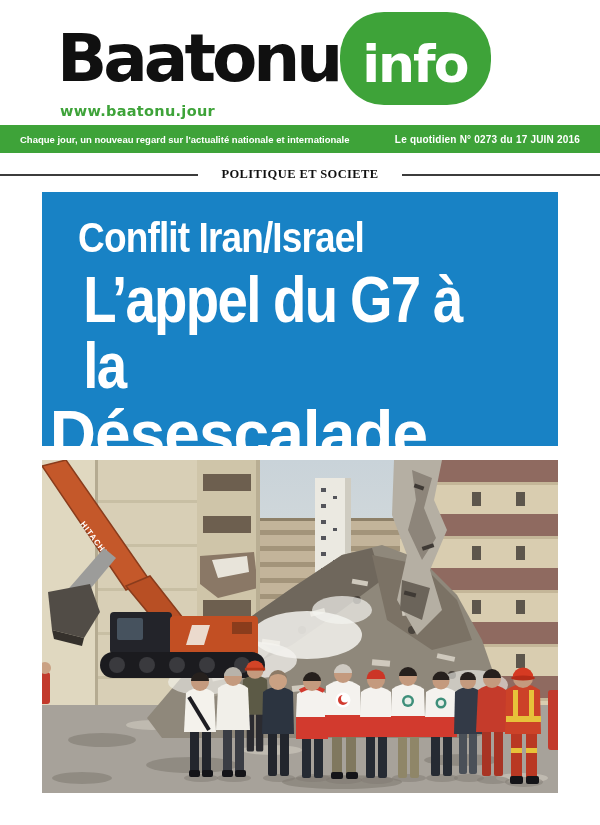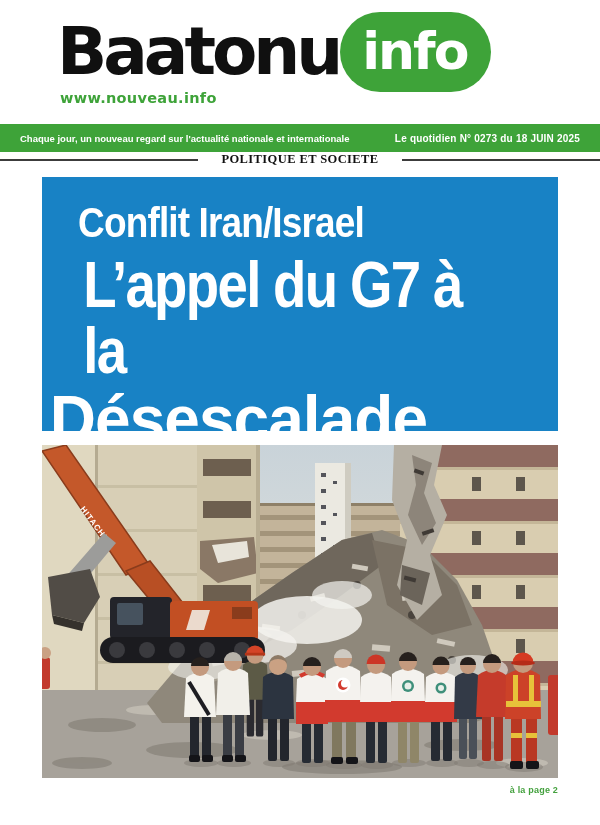--- a/index.html
+++ b/index.html
@@ -10,38 +10,38 @@
   .masthead { padding:12px 0 0 57px; }
   .logo-row { display:flex; align-items:center; gap:1px; }
   .brand-black {
     font-family:"DejaVu Sans", sans-serif; font-weight:bold;
     font-size:66px; letter-spacing:-4px; color:#101010; line-height:1;
   }
   .brand-pill {
     background:#3EA339; color:#fff;
     font-family:"DejaVu Sans", sans-serif; font-weight:bold;
     font-size:52px; line-height:1; letter-spacing:-2px;
-    padding:13px 24px 15px 22px; border-radius:44px;
+    padding:26px 24px 15px 22px; border-radius:44px;
   }
   .website {
     color:#3EA339; font-family:"DejaVu Sans", sans-serif; font-weight:bold;
     font-size:14.5px; margin:-2px 0 0 3px; letter-spacing:.3px;
   }
 
   
   .topbar {
-    margin-top:18px; height:28px; background:#3EA339; color:#fff;
+    margin-top:6px; height:28px; background:#3EA339; color:#fff;
     display:flex; align-items:center; justify-content:space-between;
     padding:0 20px;
   }
   .tagline { font-size:9.5px; font-weight:600; }
   .edition  { font-size:10px;  font-weight:bold; letter-spacing:.2px; }
 
   
-  .section-rule { display:flex; align-items:center; gap:23px; }
+  .section-rule { display:flex; align-items:center; gap:23px; margin-top:14px; }
   .rule-line { flex:1; height:2px; background:#3c3c3c; }
   .section-label {
     font-family:"Liberation Serif", serif; font-weight:bold;
     font-size:12.5px; letter-spacing:.4px; color:#111;
   }
 
   
   .headline-banner {
     width:516px; height:254px; margin:10px auto 0;
     background:#1882C5; color:#fff; text-align:left; overflow:hidden;
@@ -72,26 +72,26 @@
 </head>
 <body>
 
 <div class="page">
 
   <header class="masthead">
     <div class="logo-row">
       <span class="brand-black">Baatonu</span>
       <span class="brand-pill">info</span>
     </div>
-    <div class="website">www.nouveau.info</div>
+    <div class="website">www.baatonu.jour</div>
   </header>
 
   <div class="topbar">
     <span class="tagline">Chaque jour, un nouveau regard sur l'actualité nationale et internationale</span>
-    <span class="edition">Le quotidien N° 0273 du 18 JUIN 2025</span>
+    <span class="edition">Le quotidien N° 0273 du 17 JUIN 2016</span>
   </div>
 
   <div class="section-rule">
     <span class="rule-line"></span>
     <span class="section-label">POLITIQUE ET SOCIETE</span>
     <span class="rule-line"></span>
   </div>
 
   <div class="headline-banner">
     <div class="kicker">Conflit Iran/Israel</div>
@@ -420,15 +420,14 @@
           <ellipse cx="0" cy="226" rx="12" ry="2.5" fill="#b52c18"></ellipse>
         </g>
 
         <g>
           <rect x="506" y="230" width="12" height="60" rx="3" fill="#c23a2c"></rect>
         </g>
       </g>
     </svg>
   </figure>
 
-  <div class="page-ref">à la page 2</div>
 
 </div>
 
 </body></html>

